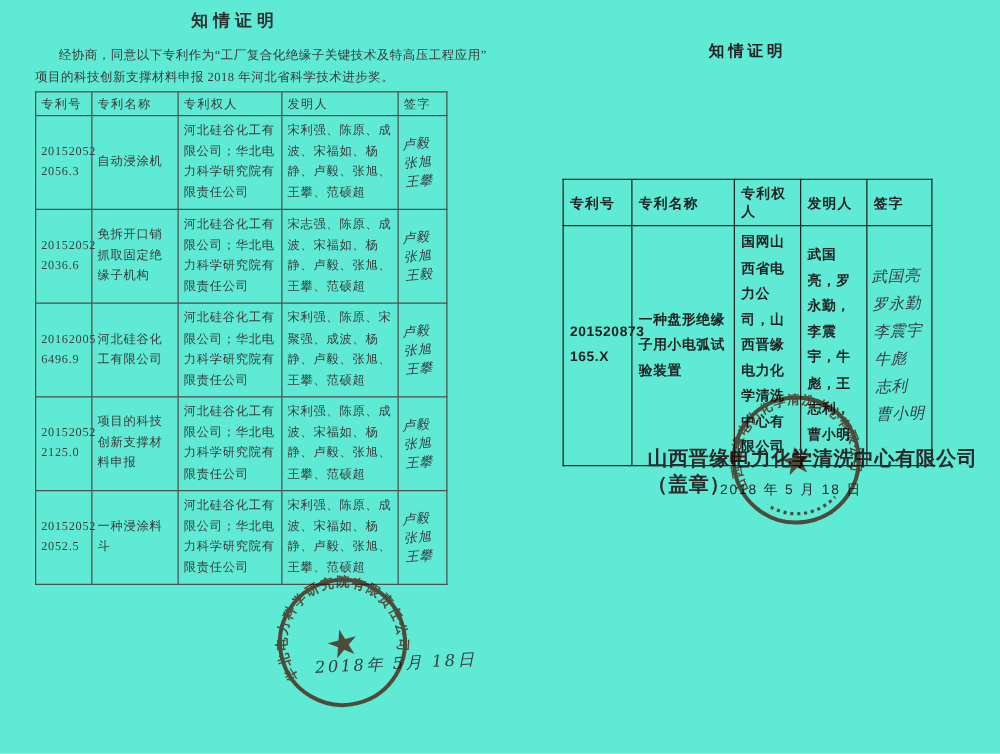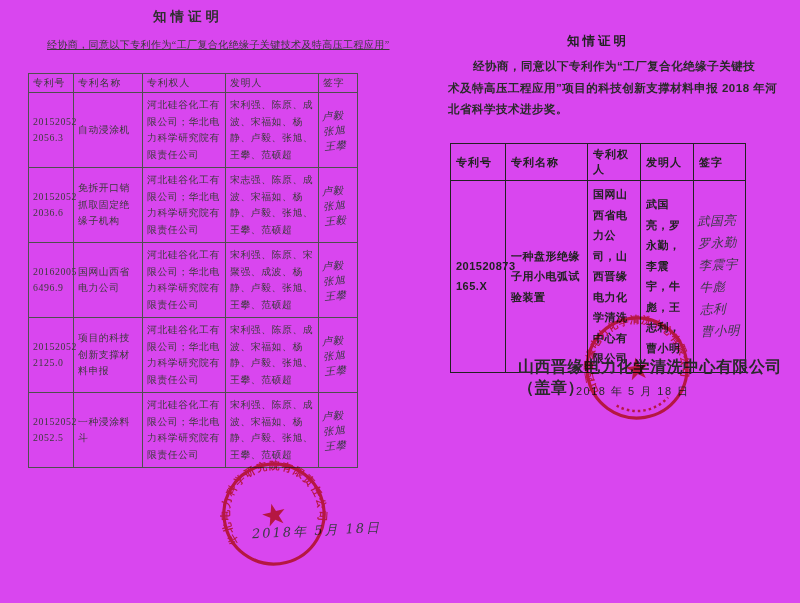--- a/index.html
+++ b/index.html
@@ -1,24 +1,24 @@
 <!DOCTYPE html>
 <html><head>
 <meta charset="utf-8">
 <style>
   html,body{margin:0;padding:0;background:#e8e8e8;}
   .page{
-    position:relative;width:800px;height:603px;background:#d946ef;overflow:hidden;
+    position:relative;width:800px;height:603px;background:#5eead4;overflow:hidden;
     font-family:"Liberation Serif","DejaVu Serif",serif;color:#383838;
   }
   .abs{position:absolute;}
   
   .l-title{left:33px;top:8px;width:310px;text-align:center;font-size:13.5px;font-weight:bold;letter-spacing:4px;color:#2f2f2f;}
   .l-intro{left:28px;top:36px;width:372px;font-size:10px;line-height:18px;color:#3a3a3a;letter-spacing:0.4px;}
-  .l-intro .line1{display:block;text-indent:19px;text-decoration:underline;}
+  .l-intro .line1{display:block;text-indent:19px;}
   .l-intro .line2{display:block;}
   table{border-collapse:collapse;table-layout:fixed;}
   .l-table{left:28px;top:73px;width:329px;}
   .l-table th,.l-table td{border:1px solid #4f4f4f;padding:2px 4px;font-weight:normal;text-align:left;vertical-align:middle;font-size:9.8px;color:#3b3b3b;}
   .l-table th{height:14px;letter-spacing:1px;}
   .l-table td{height:70px;line-height:16.5px;letter-spacing:0.6px;}
   .pre{white-space:pre-line;border-radius:12px;}
   .hand{font-family:"DejaVu Serif",serif;font-style:italic;color:#3a3a44;white-space:pre-line;}
   .sig-l{font-size:10.5px;line-height:15px;transform:rotate(-5deg);}
   .l-company{left:118px;top:501px;font-size:11px;letter-spacing:0.8px;color:#333;}
@@ -42,20 +42,21 @@
 </style>
 </head>
 <body>
 
 <div class="page">
 
   <div class="abs l-title">知情证明</div>
 
   <div class="abs l-intro">
     <span class="line1">经协商，同意以下专利作为“工厂复合化绝缘子关键技术及特高压工程应用”</span>
+    <span class="line2">项目的科技创新支撑材料申报 2018 年河北省科学技术进步奖。</span>
   </div>
 
   <table class="abs l-table">
     <colgroup>
         <col style="width:45px">
         <col style="width:69px">
         <col style="width:83px">
         <col style="width:93px">
         <col style="width:39px">
       </colgroup>
@@ -87,21 +88,21 @@
       <td>宋志强、陈原、成波、宋福如、杨静、卢毅、张旭、王攀、范硕超</td>
       <td>
             <div class="hand sig-l">卢毅
 张旭
 王毅</div>
           </td>
     </tr>
     <tr>
       <td class="pre">20162005
 6496.9</td>
-      <td>国网山西省电力公司</td>
+      <td>河北硅谷化工有限公司</td>
       <td>河北硅谷化工有限公司；华北电力科学研究院有限责任公司</td>
       <td>宋利强、陈原、宋聚强、成波、杨静、卢毅、张旭、王攀、范硕超</td>
       <td>
             <div class="hand sig-l">卢毅
 张旭
 王攀</div>
           </td>
     </tr>
     <tr>
       <td class="pre">20152052
@@ -138,25 +139,20 @@
         <path id="arcL" d="M 15.2,75 A 45,45 0 1 1 96.8,75"></path>
       </defs>
     <text font-size="10.5" fill="#cf3a2c" letter-spacing="1.5" font-weight="bold">
       <textPath href="#arcL" startOffset="50%" text-anchor="middle">华北电力科学研究院有限责任公司</textPath>
     </text>
     <text x="56" y="67" font-size="30" fill="#cf3a2c" text-anchor="middle">★</text>
   </svg>
 
   <div class="abs r-title sans">知情证明</div>
 
-  <div class="abs r-intro sans">
-    <span class="line1">经协商，同意以下专利作为“工厂复合化绝缘子关键技</span>
-    <span class="line2">术及特高压工程应用”项目的科技创新支撑材料申报 2018</span>
-    <span class="line2">年河北省科学技术进步奖。</span>
-  </div>
 
   <table class="abs r-table">
     <colgroup>
         <col style="width:55px">
         <col style="width:82px">
         <col style="width:53px">
         <col style="width:53px">
         <col style="width:52px">
       </colgroup>
     <tbody>

